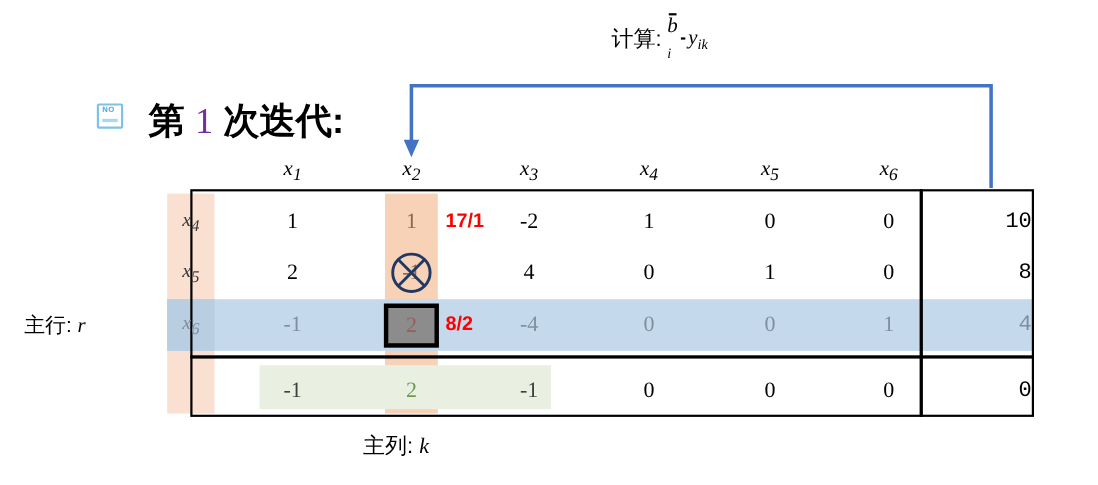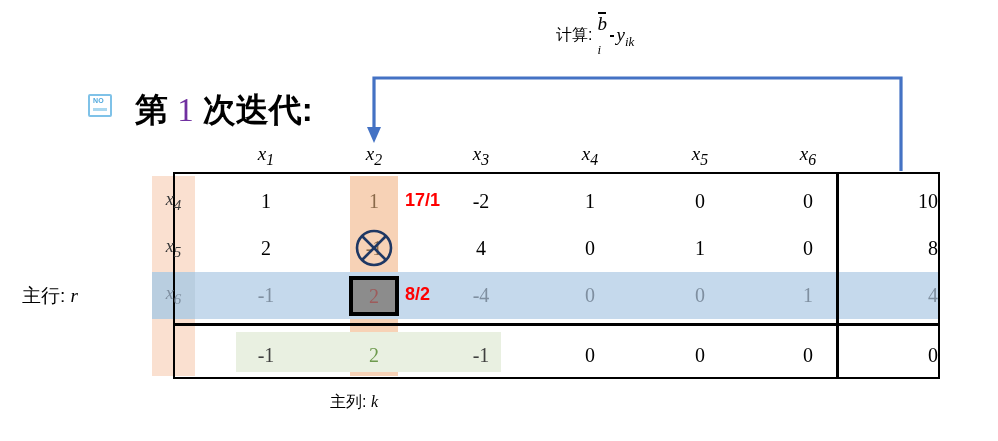--- a/index.html
+++ b/index.html
@@ -8,21 +8,21 @@
     font-family:"Liberation Serif",serif;color:#000;
     position:relative;
   }
   .stage{position:absolute;left:0;top:0;width:998px;height:441px;}
 
   
   .formula{
     position:absolute;left:556px;top:14px;
     display:flex;align-items:center;font-size:20px;
   }
-  .formula .label{font-family:"Liberation Sans",sans-serif;font-size:16px;letter-spacing:0px;}
+  .formula .label{font-family:"Liberation Sans",sans-serif;font-size:20px;letter-spacing:0px;}
   .frac{display:inline-flex;flex-direction:row;align-items:center;margin-left:2px;line-height:1;}
   .frac .num{font-style:italic;font-size:19px;padding:0 3px 1px 3px;position:relative;}
   .frac .den{font-style:italic;font-size:19px;padding:1px 3px 0 3px;}
   .frac .bar{width:100%;height:2px;background:#000;}
   .sub{font-size:0.68em;vertical-align:sub;font-style:italic;}
   .ovl{position:relative;display:inline-block;}
   .ovl::before{
     content:"";position:absolute;left:1px;right:1px;top:-2px;height:1.6px;background:#000;
   }
 
@@ -87,21 +87,21 @@
     display:flex;align-items:center;justify-content:center;
     font-style:italic;font-size:18px;color:#3a3a3a;
   }
 
   
   .cell{
     position:absolute;height:47px;width:90px;
     display:flex;align-items:center;justify-content:center;
     font-size:20px;
   }
-  .cell.rhs{justify-content:flex-end;padding-right:18px;width:88px;}
+  .cell.rhs{justify-content:flex-end;padding-right:18px;width:88px;font-family:Liberation Mono, monospace;}
   .dim{color:#7f8fa0;}
   .greenish{color:#6E9A4E;}
   .darkish{color:#3f3f3f;}
 
   
   .ratio{
     position:absolute;color:#FF0000;font-weight:bold;font-size:18px;
     font-family:"Liberation Sans",sans-serif;white-space:nowrap;
   }
 
@@ -123,21 +123,21 @@
     font-size:20px;color:#9E5B5B;
   }
 
   
   .cap-row{
     position:absolute;left:22px;top:283px;font-size:19px;white-space:nowrap;
     font-family:"Liberation Sans",sans-serif;
   }
   .cap-row .v{font-style:italic;font-family:"Liberation Serif",serif;}
   .cap-col{
-    position:absolute;left:330px;top:392px;font-size:16px;white-space:nowrap;
+    position:absolute;left:330px;top:392px;font-size:20px;white-space:nowrap;
     font-family:"Liberation Sans",sans-serif;
   }
   .cap-col .v{font-style:italic;font-family:"Liberation Serif",serif;}
 </style>
 </head>
 <body>
 
 <div class="stage">
 
   <div class="formula">

